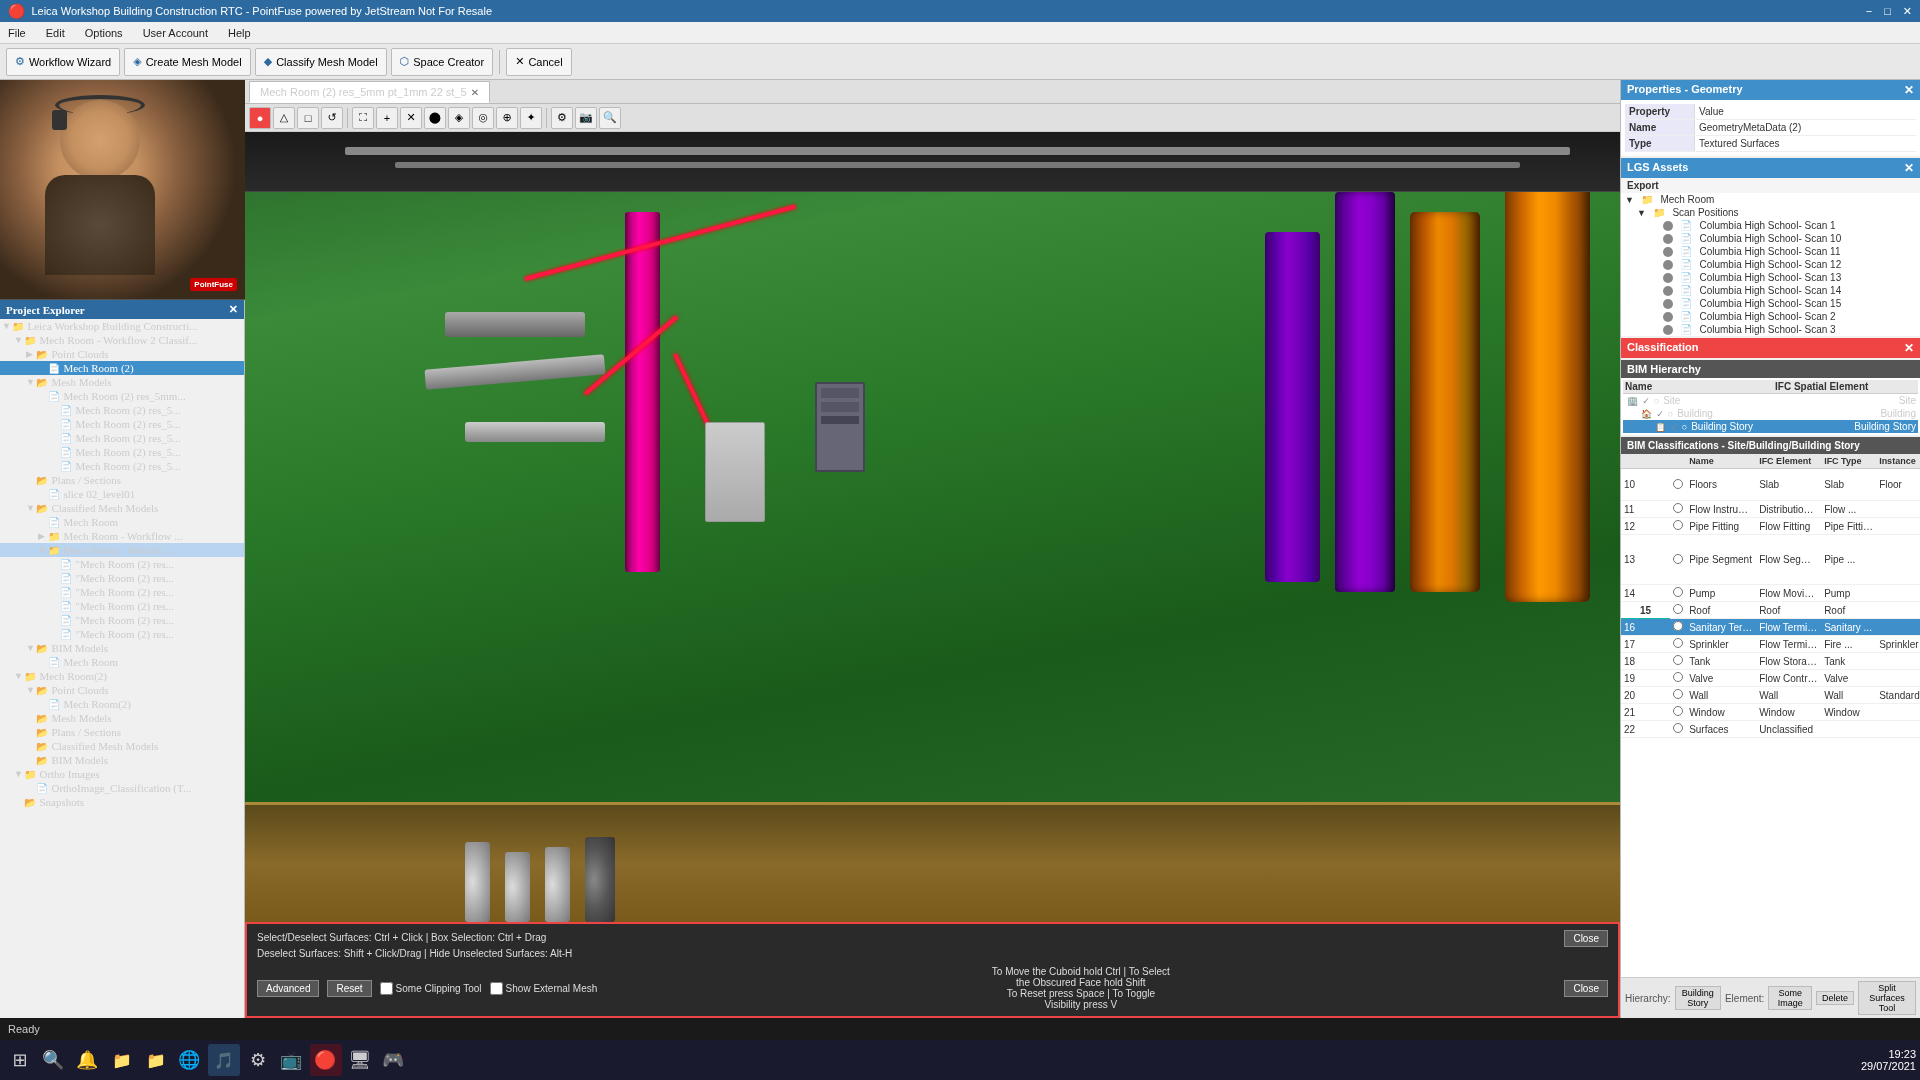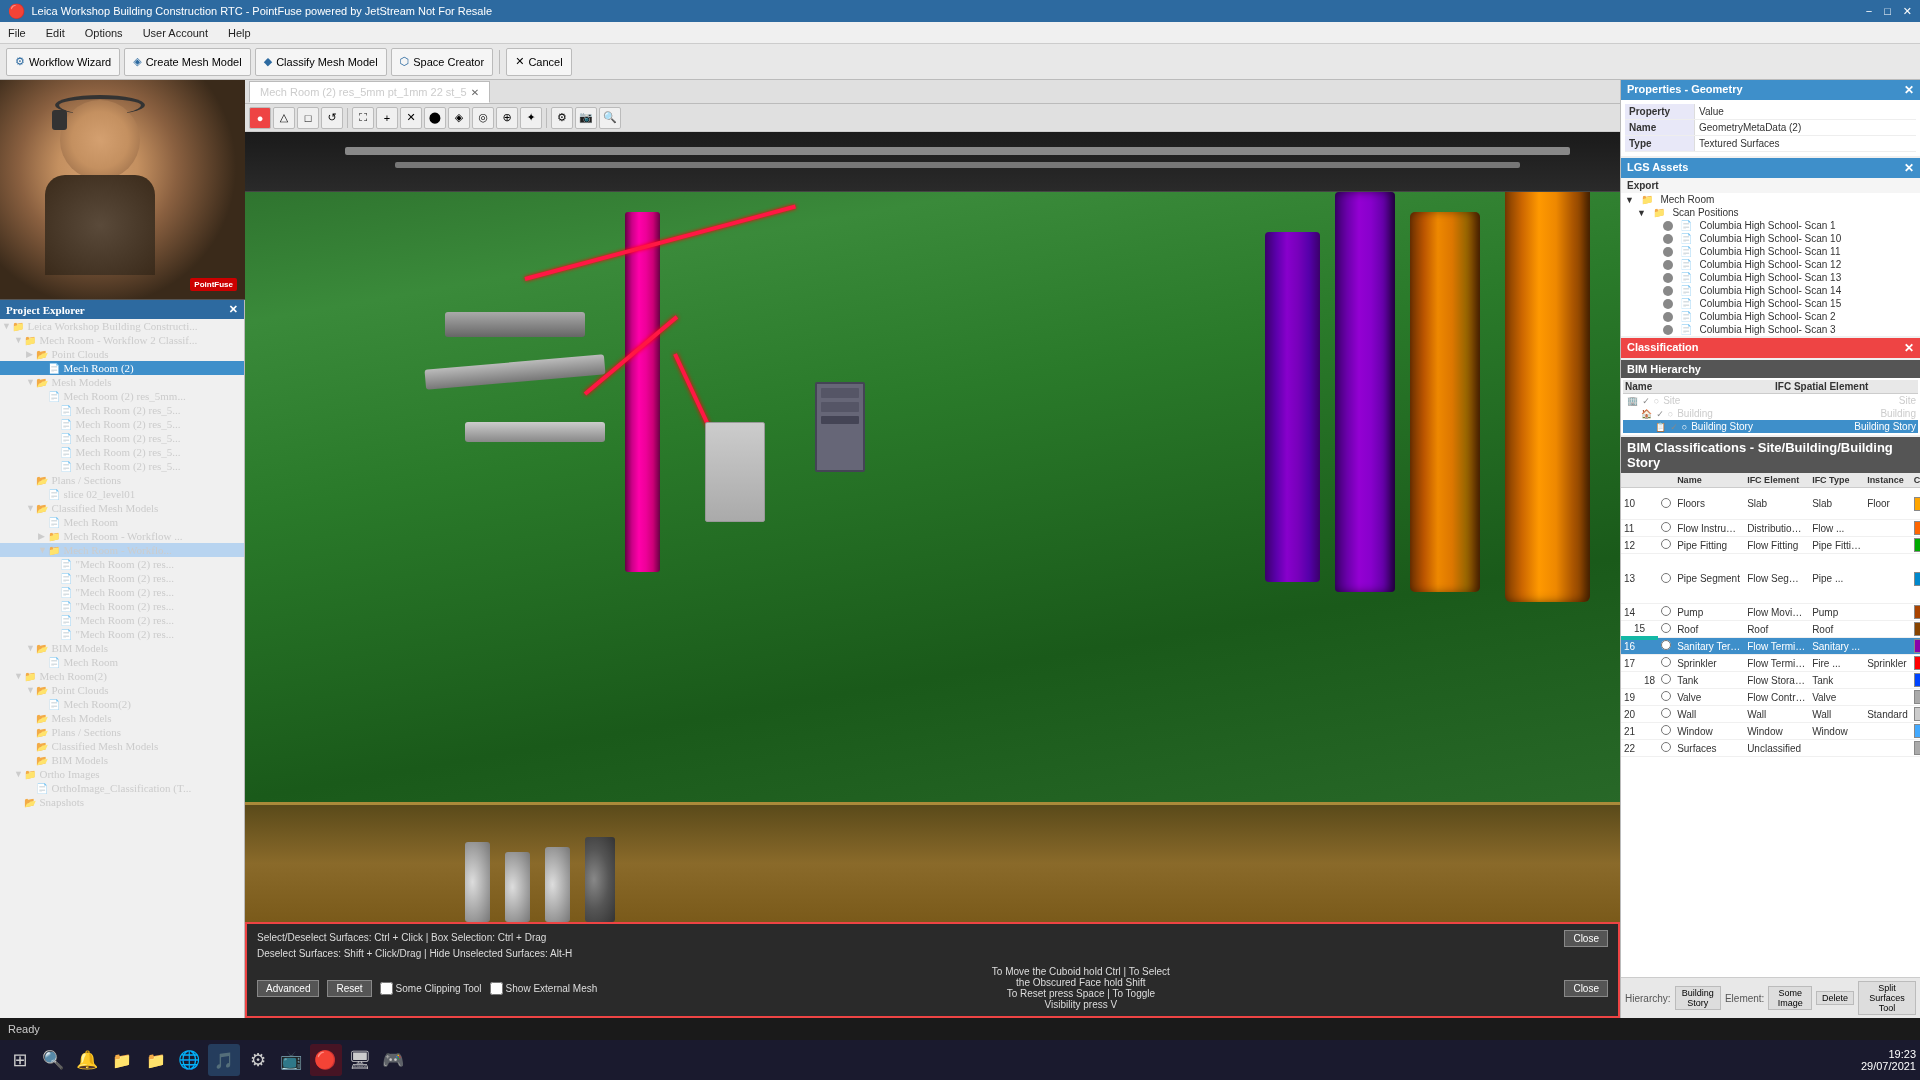--- a/index.html
+++ b/index.html
@@ -62,21 +62,21 @@
     
     #class-header { background: #e44; color: white; padding: 3px 6px; font-size: 11px; font-weight: bold; display: flex; justify-content: space-between; margin-top: 2px; }
 
     
     #bim-hier-header { background: #555; color: white; padding: 3px 6px; font-size: 11px; font-weight: bold; margin-top: 2px; }
     #bim-hier { background: white; padding: 2px; }
     .bim-hier-row { display: flex; align-items: center; gap: 4px; padding: 1px 2px; font-size: 10px; cursor: pointer; }
     .bim-hier-row.highlighted { background: #3e8fca; color: white; }
 
     
-    #bim-class-header { background: #555; color: white; padding: 3px 6px; font-size: 13px; font-weight: bold; margin-top: 2px; }
+    #bim-class-header { background: #555; color: white; padding: 3px 6px; font-size: 10px; font-weight: bold; margin-top: 2px; }
     #bim-class-table { width: 100%; font-size: 10px; background: white; }
     #bim-class-table th { background: #e8e8e8; padding: 2px 3px; text-align: left; border-bottom: 1px solid #ccc; font-size: 9px; font-weight: bold; color: #333; }
     #bim-class-table td { padding: 1px 3px; border-bottom: 1px solid #f0f0f0; color: #333; white-space: nowrap; overflow: hidden; max-width: 70px; text-overflow: ellipsis; }
 
     
     #bottom-panel { height: 22px; background: #1e88c8; display: flex; align-items: center; justify-content: space-between; padding: 0 8px; color: white; font-size: 11px; }
 
     
     #webcam { position: absolute; left: 0; top: 0; width: 245px; height: 220px; background: #222; border-bottom: 1px solid #555; display: flex; align-items: center; justify-content: center; overflow: hidden; }
     .person-silhouette { width: 100%; height: 100%; background: radial-gradient(circle at 40% 40%, #d4a070 0%, #c49060 20%, #8a6040 40%, #3a2a1a 70%); }
@@ -652,21 +652,21 @@
     <td style="padding:1px 3px;border-bottom:1px solid #f0f0f0;">
       <input type="radio" style="width: 10px; height: 10px;">
     </td>
     <td style="padding:1px 3px;border-bottom:1px solid #f0f0f0;color:#333;max-width:70px;overflow:hidden;text-overflow:ellipsis;white-space:nowrap;">Pump</td>
     <td style="padding:1px 3px;border-bottom:1px solid #f0f0f0;color:#333;max-width:65px;overflow:hidden;text-overflow:ellipsis;white-space:nowrap;">Flow Moving ...</td>
     <td style="padding:1px 3px;border-bottom:1px solid #f0f0f0;color:#333;max-width:55px;overflow:hidden;text-overflow:ellipsis;white-space:nowrap;">Pump</td>
     <td style="padding:1px 3px;border-bottom:1px solid #f0f0f0;color:#333;max-width:50px;overflow:hidden;text-overflow:ellipsis;white-space:nowrap;"><unset></unset></td>
     <td style="padding:1px 3px;border-bottom:1px solid #f0f0f0;"><span style="display:inline-block;width:14px;height:14px;background:#AA4400;border:1px solid #888;vertical-align:middle;"></span></td>
   </tr>
             <tr>
-    <td style="padding:1px 13px;border-bottom:4px solid #14b8a6;color:#333;">15</td>
+    <td style="padding:1px 19px;border-bottom:1px solid #14b8a6;color:#333;font-weight:bold;">15</td>
     <td style="padding:1px 3px;border-bottom:1px solid #f0f0f0;">
       <input type="radio" style="width: 10px; height: 10px;">
     </td>
     <td style="padding:1px 3px;border-bottom:1px solid #f0f0f0;color:#333;max-width:70px;overflow:hidden;text-overflow:ellipsis;white-space:nowrap;">Roof</td>
     <td style="padding:1px 3px;border-bottom:1px solid #f0f0f0;color:#333;max-width:65px;overflow:hidden;text-overflow:ellipsis;white-space:nowrap;">Roof</td>
     <td style="padding:1px 3px;border-bottom:1px solid #f0f0f0;color:#333;max-width:55px;overflow:hidden;text-overflow:ellipsis;white-space:nowrap;">Roof</td>
     <td style="padding:1px 3px;border-bottom:1px solid #f0f0f0;color:#333;max-width:50px;overflow:hidden;text-overflow:ellipsis;white-space:nowrap;"></td>
     <td style="padding:1px 3px;border-bottom:1px solid #f0f0f0;"><span style="display:inline-block;width:14px;height:14px;background:#884400;border:1px solid #888;vertical-align:middle;"></span></td>
   </tr>
             <tr style="background: rgb(62, 143, 202);">
@@ -685,21 +685,21 @@
     <td style="padding:1px 3px;border-bottom:1px solid #f0f0f0;">
       <input type="radio" style="width: 10px; height: 10px;">
     </td>
     <td style="padding:1px 3px;border-bottom:1px solid #f0f0f0;color:#333;max-width:70px;overflow:hidden;text-overflow:ellipsis;white-space:nowrap;">Sprinkler</td>
     <td style="padding:1px 3px;border-bottom:1px solid #f0f0f0;color:#333;max-width:65px;overflow:hidden;text-overflow:ellipsis;white-space:nowrap;">Flow Terminal</td>
     <td style="padding:1px 3px;border-bottom:1px solid #f0f0f0;color:#333;max-width:55px;overflow:hidden;text-overflow:ellipsis;white-space:nowrap;">Fire ...</td>
     <td style="padding:1px 3px;border-bottom:1px solid #f0f0f0;color:#333;max-width:50px;overflow:hidden;text-overflow:ellipsis;white-space:nowrap;">Sprinkler</td>
     <td style="padding:1px 3px;border-bottom:1px solid #f0f0f0;"><span style="display:inline-block;width:14px;height:14px;background:#FF0000;border:1px solid #888;vertical-align:middle;"></span></td>
   </tr>
             <tr>
-    <td style="padding:1px 3px;border-bottom:1px solid #f0f0f0;color:#333;text-align:right;">18</td>
+    <td style="padding:1px 3px;border-bottom:1px solid #f0f0f0;color:#333;">18</td>
     <td style="padding:1px 3px;border-bottom:1px solid #f0f0f0;">
       <input type="radio" style="width: 10px; height: 10px;">
     </td>
     <td style="padding:1px 3px;border-bottom:1px solid #f0f0f0;color:#333;max-width:70px;overflow:hidden;text-overflow:ellipsis;white-space:nowrap;">Tank</td>
     <td style="padding:1px 3px;border-bottom:1px solid #f0f0f0;color:#333;max-width:65px;overflow:hidden;text-overflow:ellipsis;white-space:nowrap;">Flow Storage ...</td>
     <td style="padding:1px 3px;border-bottom:1px solid #f0f0f0;color:#333;max-width:55px;overflow:hidden;text-overflow:ellipsis;white-space:nowrap;">Tank</td>
     <td style="padding:1px 3px;border-bottom:1px solid #f0f0f0;color:#333;max-width:50px;overflow:hidden;text-overflow:ellipsis;white-space:nowrap;"><unset></unset></td>
     <td style="padding:1px 3px;border-bottom:1px solid #f0f0f0;"><span style="display:inline-block;width:14px;height:14px;background:#0044FF;border:1px solid #888;vertical-align:middle;"></span></td>
   </tr>
             <tr>

